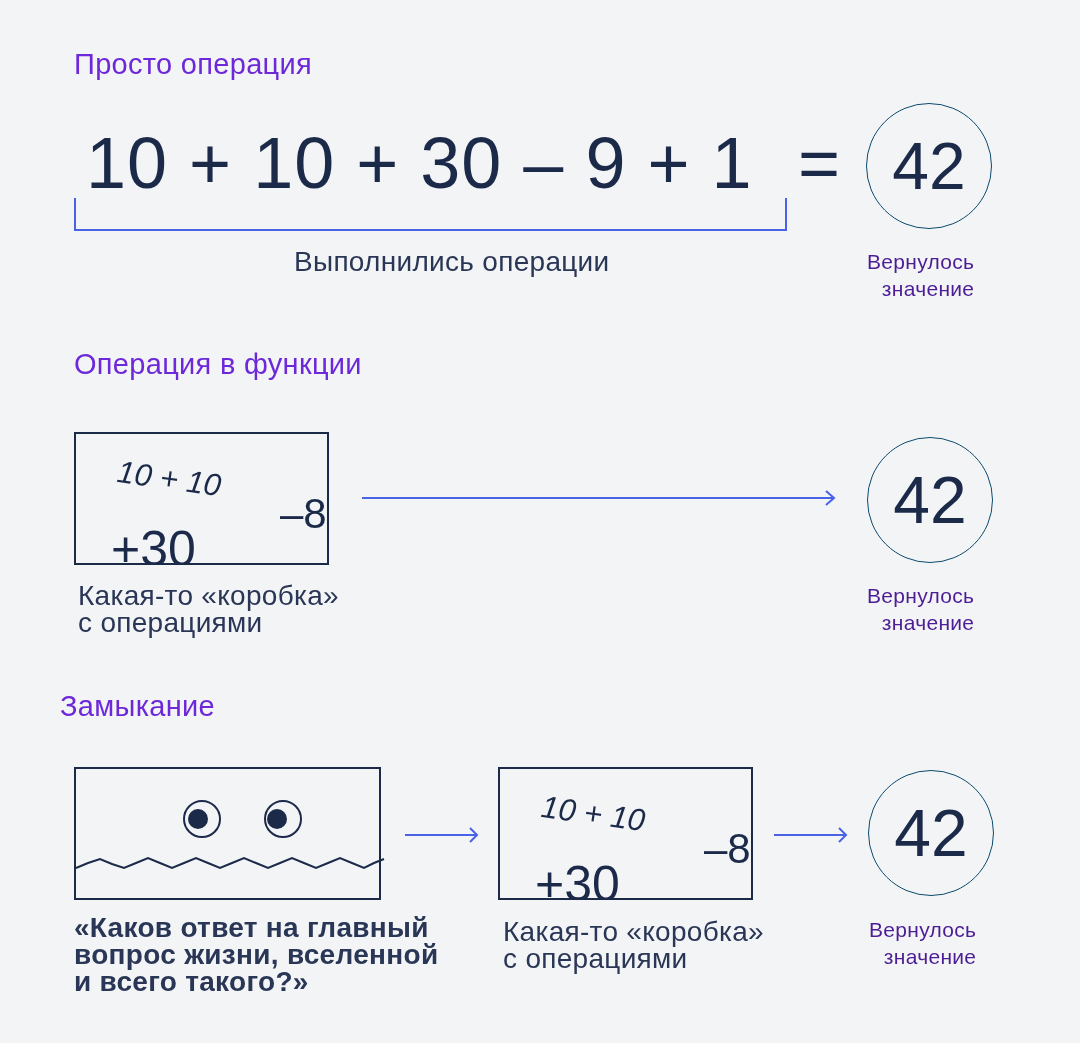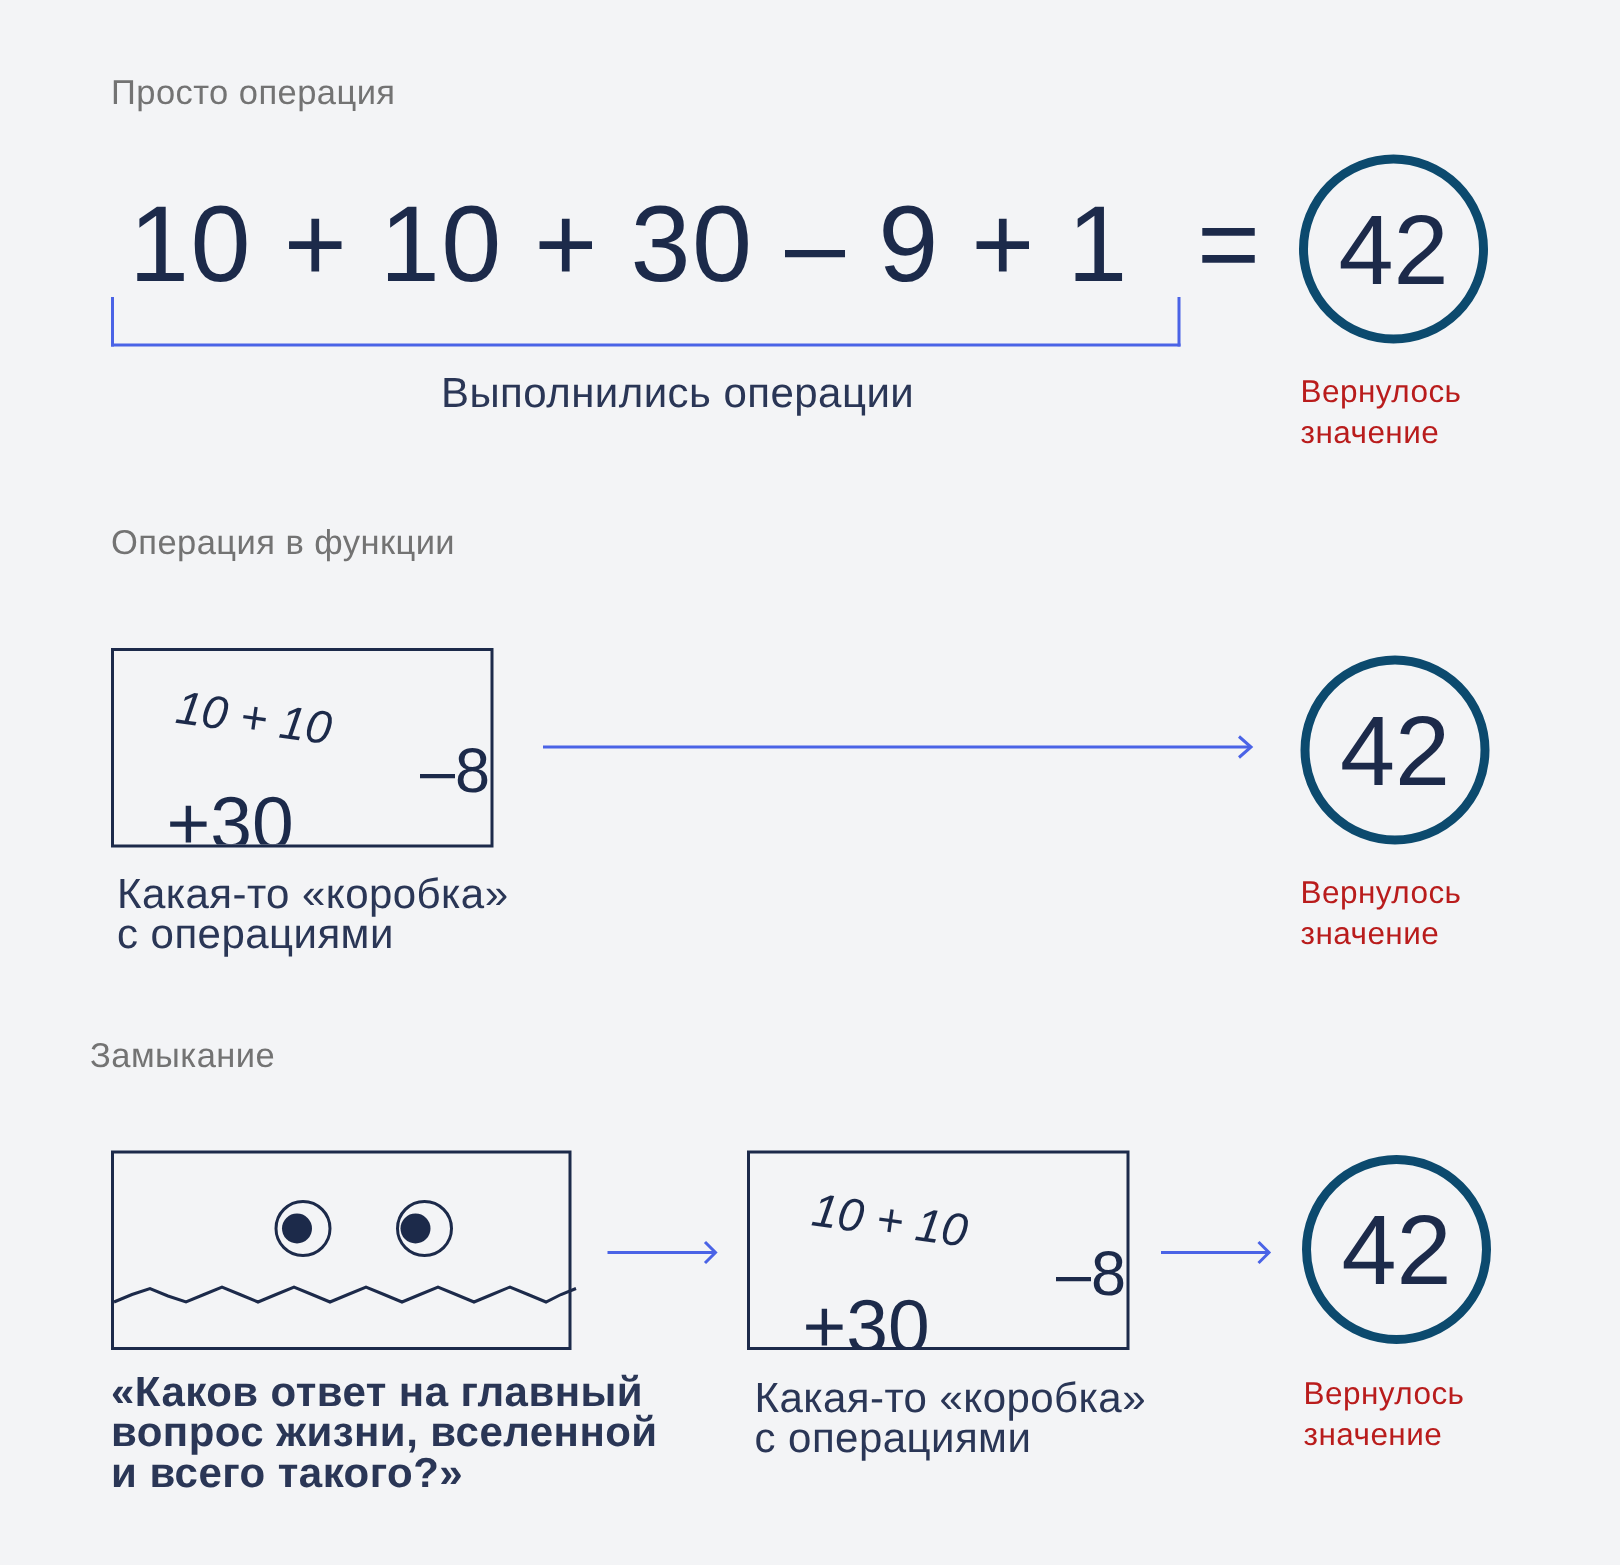--- a/index.html
+++ b/index.html
@@ -5,26 +5,26 @@
   html, body { margin: 0; padding: 0; }
   body {
     width: 1080px; height: 1043px;
     background: #f3f4f6;
     position: relative;
     overflow: hidden;
     font-family: "Liberation Sans", sans-serif;
     color: #1c2a4a;
   }
   .abs { position: absolute; }
-  .section-title { font-size: 23px; color: #737373; letter-spacing: 0.3px; white-space: nowrap; }
+  .section-title { font-size: 29px; color: #6d28d9; letter-spacing: 0.3px; white-space: nowrap; }
   .big-eq { font-size: 72px; color: #1c2a4a; white-space: pre; letter-spacing: 1px; }
   .caption { font-size: 28px; color: #2a3656; line-height: 27px; white-space: pre-line; letter-spacing: 0.3px; }
-  .caption-blue { font-size: 21px; color: #b91c1c; line-height: 27px; white-space: pre-line; letter-spacing: 0.3px; }
+  .caption-blue { font-size: 21px; color: #4c1d95; line-height: 27px; white-space: pre-line; letter-spacing: 0.3px; text-align: right; }
   .result-circle {
-    border: 6px solid #0c4a6e; border-radius: 50%;
+    border: 1px solid #0c4a6e; border-radius: 50%;
     box-sizing: border-box;
     display: flex; align-items: center; justify-content: center;
     font-size: 66px; color: #1c2a4a; text-align: center;
   }
   .box { border: 2px solid #1c2a4a; box-sizing: border-box; overflow: hidden; }
   .box-frag { position: absolute; color: #1c2a4a; white-space: nowrap; }
   .bracket {
     border-left: 2px solid #4a63e6; border-right: 2px solid #4a63e6; border-bottom: 2px solid #4a63e6;
     box-sizing: border-box;
   }

